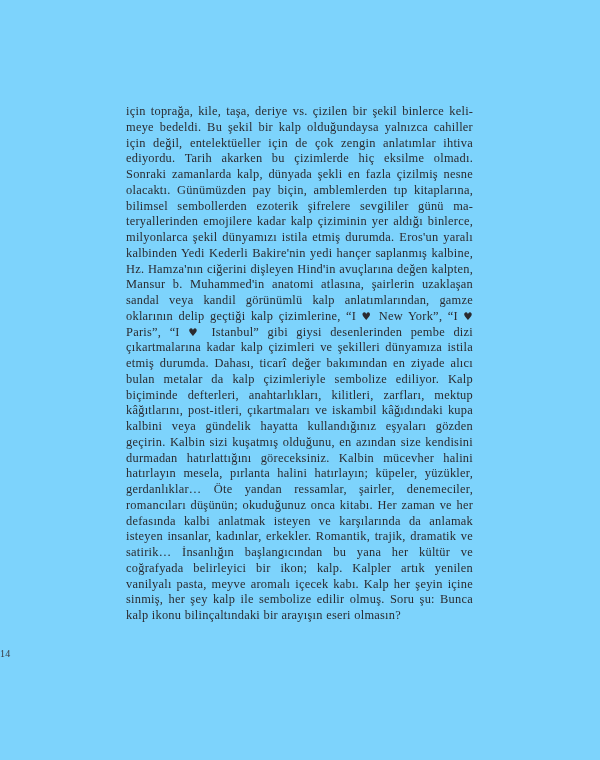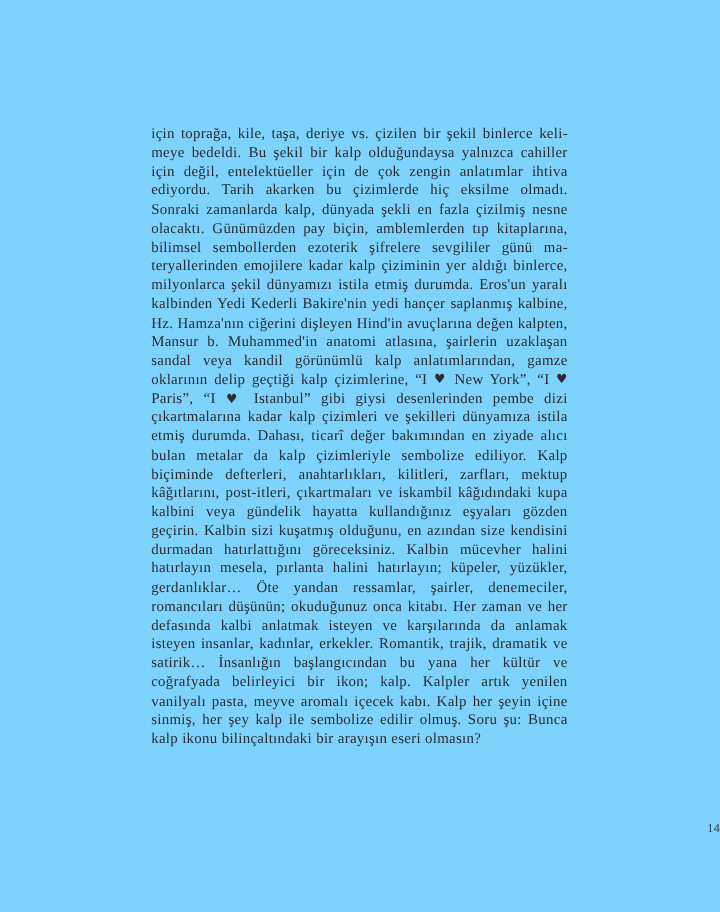--- a/index.html
+++ b/index.html
@@ -50,26 +50,25 @@
     line-height: 0;
     vertical-align: 0.5px;
     color: #2b2b30;
   }
 
   .folio {
     position: absolute;
     left: 0;
     top: 648px;
     width: 600px;
-    text-align: right;
+    text-align: left;
     font-family: "Liberation Serif", "DejaVu Serif", serif;
     font-size: 10px;
     color: #3a3a40;
     letter-spacing: 0.03em;
-    margin-top: 37px;
   }
 </style>
 </head>
 <body>
 
 <div class="page">
 
   <div class="text-block">
     <p class="body-paragraph"><span>için toprağa, kile, taşa, deriye vs. çizilen bir şekil binlerce keli­meye bedeldi. Bu şekil bir kalp olduğundaysa yalnızca cahiller için değil, entelektüeller için de çok zengin anlatımlar ihti­va ediyordu. Tarih akarken bu çizimlerde hiç eksilme olmadı. Sonraki zamanlarda kalp, dünyada şekli en fazla çizilmiş nesne olacaktı. Günümüzden pay biçin, amblemlerden tıp kitapları­na, bilimsel sembollerden ezoterik şifrelere sevgililer günü ma­teryallerinden emojilere kadar kalp çiziminin yer aldığı binler­ce, milyonlarca şekil dünyamızı istila etmiş durumda. Eros'un yaralı kalbinden Yedi Kederli Bakire'nin yedi hançer saplanmış kalbine, Hz. Hamza'nın ciğerini dişleyen Hind'in avuçlarına değen kalpten, Mansur b. Muhammed'in anatomi atlasına, şair­lerin uzaklaşan sandal veya kandil görünümlü kalp anlatımla­rından, gamze oklarının delip geçtiği kalp çizimlerine, </span><span>“I </span><span class="heart">♥</span><span> New York”</span><span>, </span><span>“I </span><span class="heart">♥</span><span> Paris”</span><span>, </span><span>“I </span><span class="heart">♥</span><span> Istanbul”</span><span> gibi giysi desenlerinden pembe dizi çıkartmalarına kadar kalp çizimleri ve şekilleri dünyamıza istila etmiş durumda. Dahası, ticarî değer bakımından en ziya­de alıcı bulan metalar da kalp çizimleriyle sembolize ediliyor. Kalp biçiminde defterleri, anahtarlıkları, kilitleri, zarfları, mek­tup kâğıtlarını, post-itleri, çıkartmaları ve iskambil kâğıdındaki kupa kalbini veya gündelik hayatta kullandığınız eşyaları göz­den geçirin. Kalbin sizi kuşatmış olduğunu, en azından size kendisini durmadan hatırlattığını göreceksiniz. Kalbin mücev­her halini hatırlayın mesela, pırlanta halini hatırlayın; küpeler, yüzükler, gerdanlıklar… Öte yandan ressamlar, şairler, dene­meciler, romancıları düşünün; okuduğunuz onca kitabı. Her zaman ve her defasında kalbi anlatmak isteyen ve karşılarında da anlamak isteyen insanlar, kadınlar, erkekler. Romantik, tra­jik, dramatik ve satirik… İnsanlığın başlangıcından bu yana her kültür ve coğrafyada belirleyici bir ikon; kalp. Kalpler artık ye­nilen vanilyalı pasta, meyve aromalı içecek kabı. Kalp her şeyin içine sinmiş, her şey kalp ile sembolize edilir olmuş. Soru şu: Bunca kalp ikonu bilinçaltındaki bir arayışın eseri olmasın?</span></p>
   </div>

